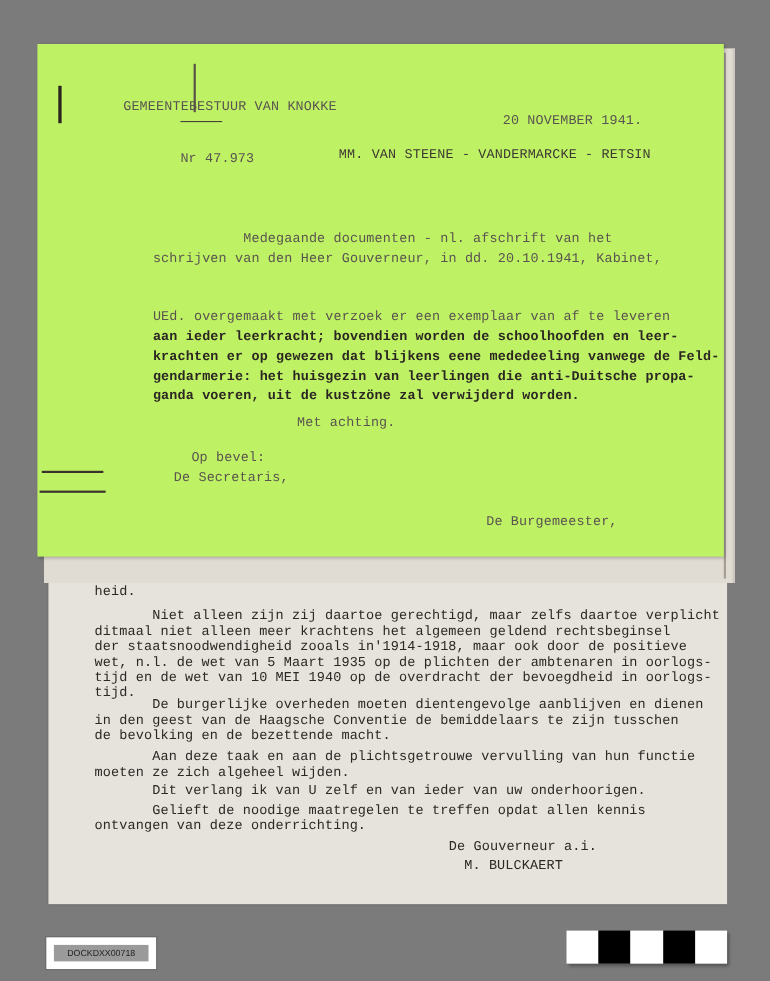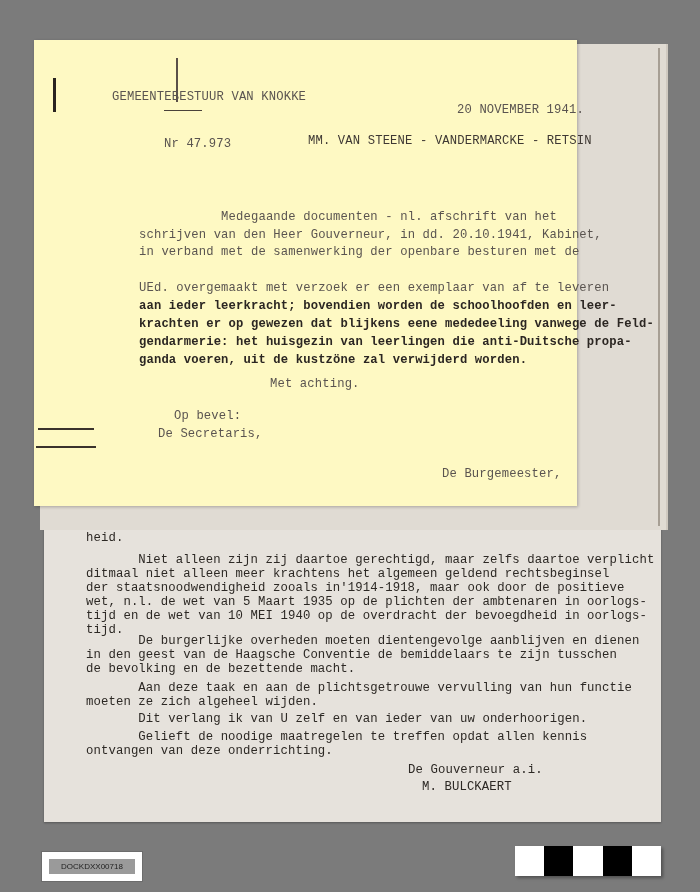--- a/index.html
+++ b/index.html
@@ -20,22 +20,22 @@
       background: #e6e2dc;
       box-shadow: 0 1px 2px rgba(0,0,0,0.3);
     }
     .back-sheets {
       left: 40px; top: 44px; width: 626px; height: 486px;
       background: #e0dbd3;
       border-right: 2px solid #cfc9c0;
     }
     .back-sheets .edge { position:absolute; right:6px; top:4px; bottom:4px; width:2px; background:#a79f94; }
     .top-sheet {
-      left: 34px; top: 40px; width: 543px; height: 466px;
-      background: #fef9c3;
+      left: 34px; top: 40px; width: 624px; height: 466px;
+      background: #bef264;
       box-shadow: 1px 1px 3px rgba(0,0,0,0.25);
     }
     .tline { position: absolute; white-space: pre; font-size: 12.2px; letter-spacing: 0.15px; }
     .faint { color: #5a5450; }
     .dark { color: #2b2622; font-weight: bold; }
     .bline { position: absolute; white-space: pre; font-size: 12.3px; color: #2c2824; letter-spacing: 0.1px; }
     .mark { position: absolute; background: #2a2420; }
     .label-box {
       position: absolute; left: 42px; top: 852px; width: 86px; height: 15px;
       background: #9a9a9a; border: 7px solid #ffffff;
@@ -87,21 +87,20 @@
   <div class="mark" style="left:2px; top:406px; width:60px; height:2px; background:#3a332c;"></div>
 
   <div class="tline faint" style="left:78px; top:50px;">GEMEENTEBESTUUR VAN KNOKKE</div>
   <div class="mark" style="left:130px; top:70px; width:38px; height:1px; background:#4a423a;"></div>
   <div class="tline faint" style="left:423px; top:63px;">20 NOVEMBER 1941.</div>
   <div class="tline faint" style="left:130px; top:97px;">Nr 47.973</div>
   <div class="tline" style="left:274px; top:94px; color:#3e3833;">MM. VAN STEENE - VANDERMARCKE - RETSIN</div>
 
   <div class="tline faint" style="left:105px; top:170px;">           Medegaande documenten - nl. afschrift van het</div>
   <div class="tline faint" style="left:105px; top:188px;">schrijven van den Heer Gouverneur, in dd. 20.10.1941, Kabinet,</div>
-  <div class="tline faint" style="left:105px; top:205px;">in verband met de samenwerking der openbare besturen met de</div>
   <div class="tline faint" style="left:105px; top:241px;">UEd. overgemaakt met verzoek er een exemplaar van af te leveren</div>
 
   <div class="tline dark" style="left:105px; top:259px;">aan ieder leerkracht; bovendien worden de schoolhoofden en leer-</div>
   <div class="tline dark" style="left:105px; top:277px;">krachten er op gewezen dat blijkens eene mededeeling vanwege de Feld-</div>
   <div class="tline dark" style="left:105px; top:295px;">gendarmerie: het huisgezin van leerlingen die anti-Duitsche propa-</div>
   <div class="tline dark" style="left:105px; top:313px;">ganda voeren, uit de kustzöne zal verwijderd worden.</div>
 
   <div class="tline faint" style="left:236px; top:337px;">Met achting.</div>
   <div class="tline faint" style="left:140px; top:369px;">Op bevel:</div>
   <div class="tline faint" style="left:124px; top:387px;">De Secretaris,</div>

